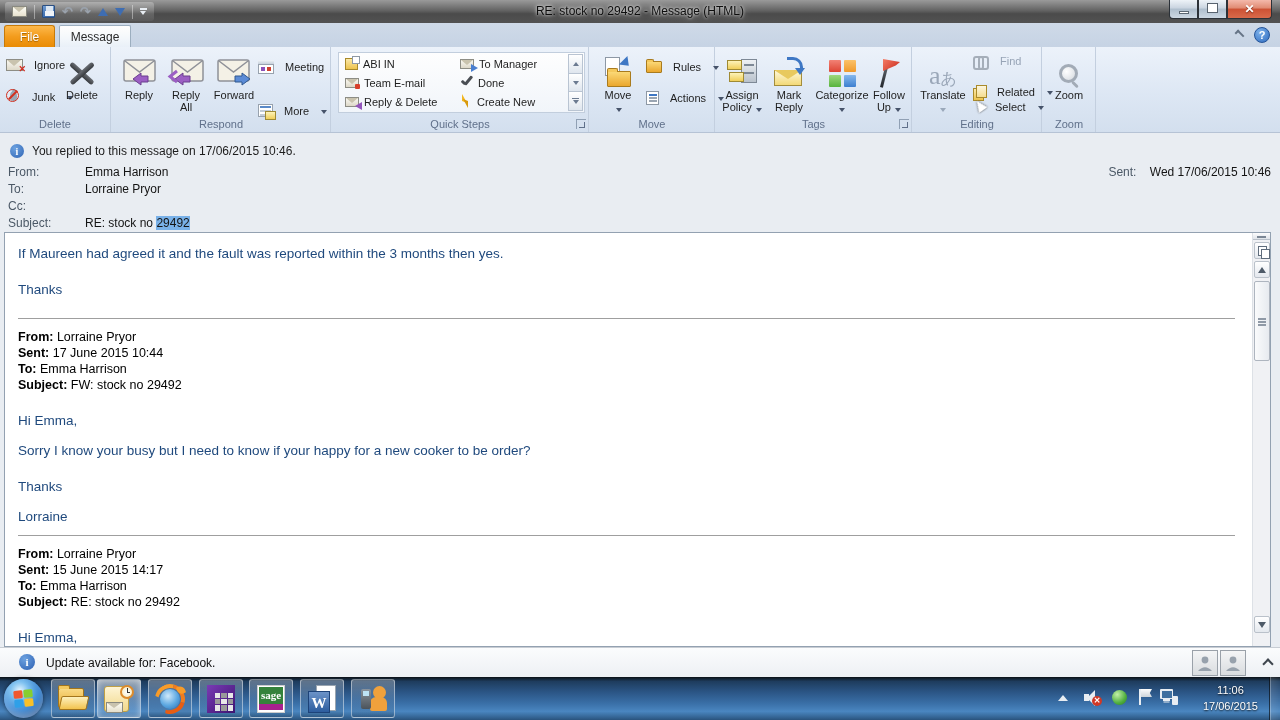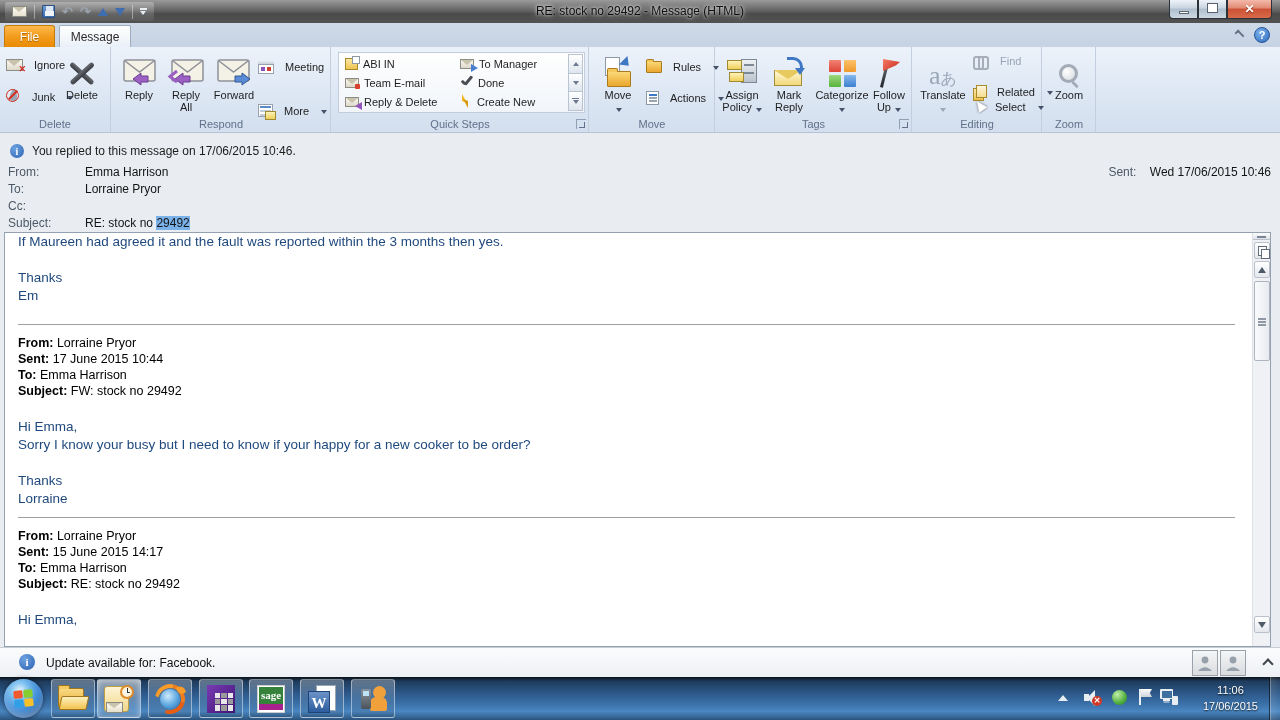--- a/index.html
+++ b/index.html
@@ -163,21 +163,21 @@
 .hlabel{position:absolute;left:8px;font-size:12px;color:#4b5866;}
 .hvalue{position:absolute;left:85px;font-size:12px;color:#141414;}
 .sentline{position:absolute;right:9px;top:31px;font-size:12px;}
 .sentline .l{color:#4b5866;margin-right:10px;}
 .sentline .v{color:#141414;}
 .hl{background:#79b1e8;}
 
 
 .bodywrap{position:absolute;left:4px;top:232px;width:1267px;height:415px;background:#fff;border:1px solid #93a1b1;}
 .bodytext{position:absolute;left:0;top:0;right:19px;bottom:0;overflow:hidden;padding:0 0 0 13px;}
-.p-blue{font-size:13.5px;line-height:18px;color:#1f497d;}
+.p-blue{font-size:13.5px;line-height:18px;color:#1f497d;margin-top:12px;}
 .mt-blank{margin-top:18px;}
 .hr1{border:none;border-top:1px solid #9f9f9f;margin:19px 16px 0 0;}
 .quote{font-size:12.5px;line-height:16px;color:#000;margin-top:10px;}
 .quote b{font-weight:bold;}
 .g1{margin-top:19px;}
 .hr2{border:none;border-top:1px solid #9f9f9f;margin:9px 16px 0 0;}
 
 
 .vsb{position:absolute;right:0;top:0;width:18px;bottom:0;background:#f0f1f4;border-left:1px solid #dde1e6;}
 .vsb .split{position:absolute;left:0;right:0;top:0;height:7px;background:linear-gradient(#fdfdfe,#dfe3e9);border-bottom:1px solid #b9c0c9;}
@@ -541,21 +541,20 @@
     <div class="sentline">
       <span class="l">Sent:</span>
       <span class="v">Wed 17/06/2015 10:46</span>
     </div>
   </div>
 
   <div class="bodywrap">
     <div class="bodytext">
       <div class="p-blue">If Maureen had agreed it and the fault was reported within the 3 months then yes.</div>
       <div class="p-blue mt-blank">Thanks</div>
-      <div class="p-blue">Em</div>
       <hr class="hr1">
       <div class="quote">
         <div><b>From:</b><span> Lorraine Pryor</span></div>
         <div><b>Sent:</b><span> 17 June 2015 10:44</span></div>
         <div><b>To:</b><span> Emma Harrison</span></div>
         <div><b>Subject:</b><span> FW: stock no 29492</span></div>
       </div>
       <div class="p-blue g1">Hi Emma,</div>
       <div class="p-blue">Sorry I know your busy but I need to know if your happy for a new cooker to be order?</div>
       <div class="p-blue mt-blank">Thanks</div>

